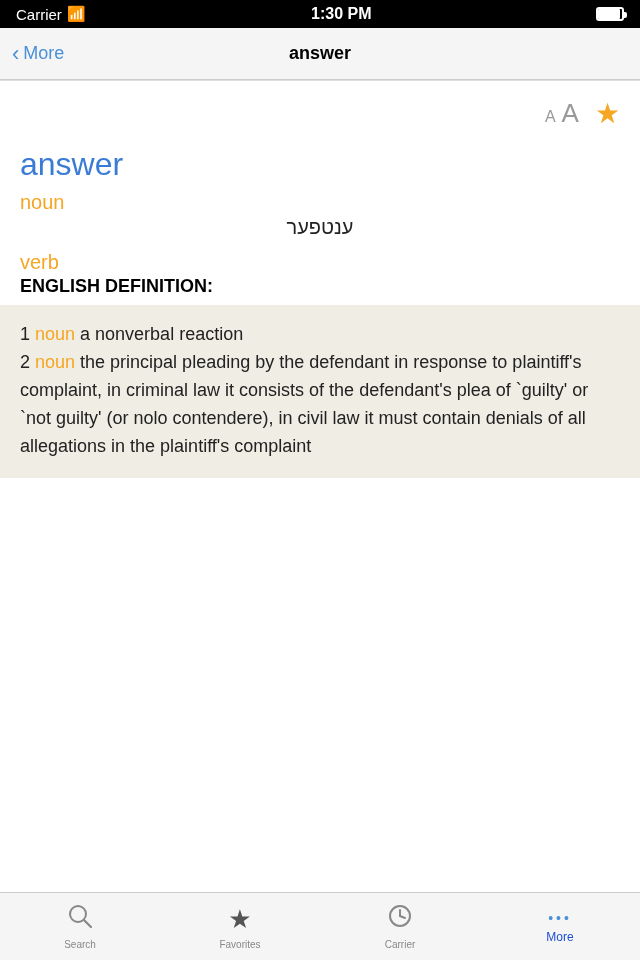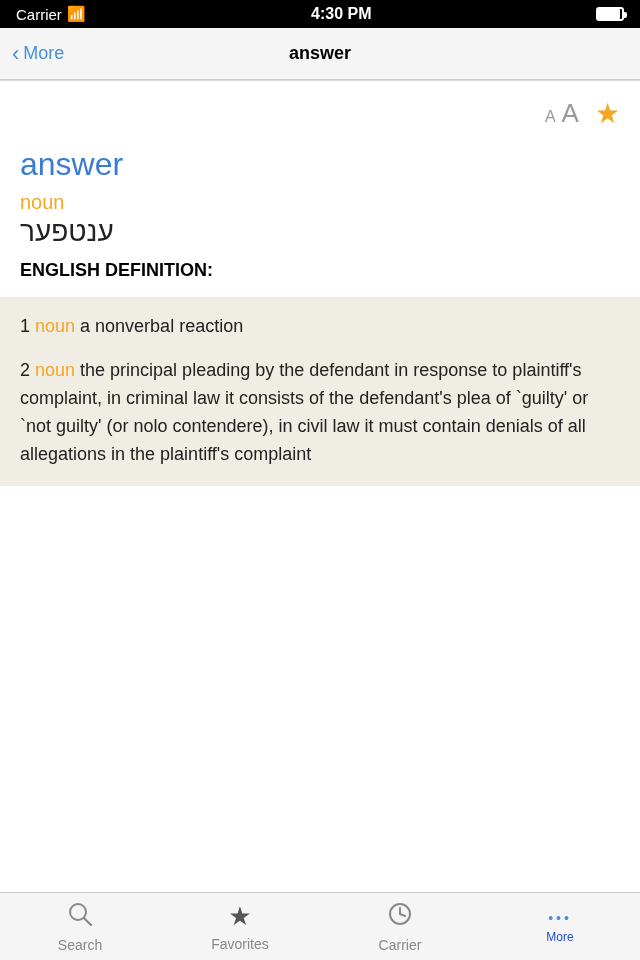--- a/index.html
+++ b/index.html
@@ -143,43 +143,42 @@
     }
 
     .pos-label {
       font-size: 20px;
       font-weight: 400;
       color: #f5a623;
       margin-bottom: 2px;
     }
 
     .translation {
-      font-size: 28px;
+      font-size: 20px;
       color: #222;
       margin-bottom: 12px;
       direction: rtl;
-      text-align: left;
+      text-align: center;
     }
 
     .english-def-label {
       font-size: 18px;
       font-weight: 800;
       color: #000;
-      margin-bottom: 16px;
+      margin-bottom: 8px;
     }
 
     
     .definition-box {
       background: #f0ede4;
       margin: 0 -20px;
       padding: 16px 20px;
     }
 
     .def-entry {
-      margin-bottom: 16px;
       font-size: 18px;
       line-height: 1.55;
       color: #222;
     }
 
     .def-entry:last-child {
       margin-bottom: 2px;
     }
 
     .def-num {
@@ -219,21 +218,21 @@
       cursor: pointer;
       gap: 4px;
     }
 
     .tab-icon {
       font-size: 24px;
       color: #888;
     }
 
     .tab-label {
-      font-size: 14px;
+      font-size: 10px;
       color: #888;
     }
 
     .tab-label-more {
       font-size: 12px;
       color: #1d4ed8;
     }
 
     .tab-icon-more {
       font-size: 14px;
@@ -247,21 +246,21 @@
     }
   </style>
 </head>
 <body>
 
 <div class="status-bar">
   <div class="carrier-wifi">
     <span>Carrier</span>
     <span>📶</span>
   </div>
-  <span class="time">4:30 PM</span>
+  <span class="time">1:30 PM</span>
   <div class="battery">
     <div class="battery-icon">
       <div class="battery-fill"></div>
     </div>
   </div>
 </div>
 
 <div class="nav-bar">
   <div class="nav-back">
     <span class="chevron">‹</span>
@@ -280,20 +279,21 @@
       <span class="font-large">A</span>
     </div>
     <span class="star-icon">★</span>
   </div>
 
   <div class="word-title">answer</div>
 
   <div class="pos-label">noun</div>
   <div class="translation">ענטפער</div>
 
+  <div class="pos-label">verb</div>
 
   <div class="english-def-label">ENGLISH DEFINITION:</div>
 
   <div class="definition-box">
     <div class="def-entry">
       <span class="def-num">1 </span><span class="def-pos">noun</span><span class="def-text"> a nonverbal reaction</span>
     </div>
     <div class="def-entry">
       <span class="def-num">2 </span><span class="def-pos">noun</span><span class="def-text"> the principal pleading by the defendant in response to plaintiff's complaint, in criminal law it consists of the defendant's plea of `guilty' or `not guilty' (or nolo contendere), in civil law it must contain denials of all allegations in the plaintiff's complaint</span>
     </div>

